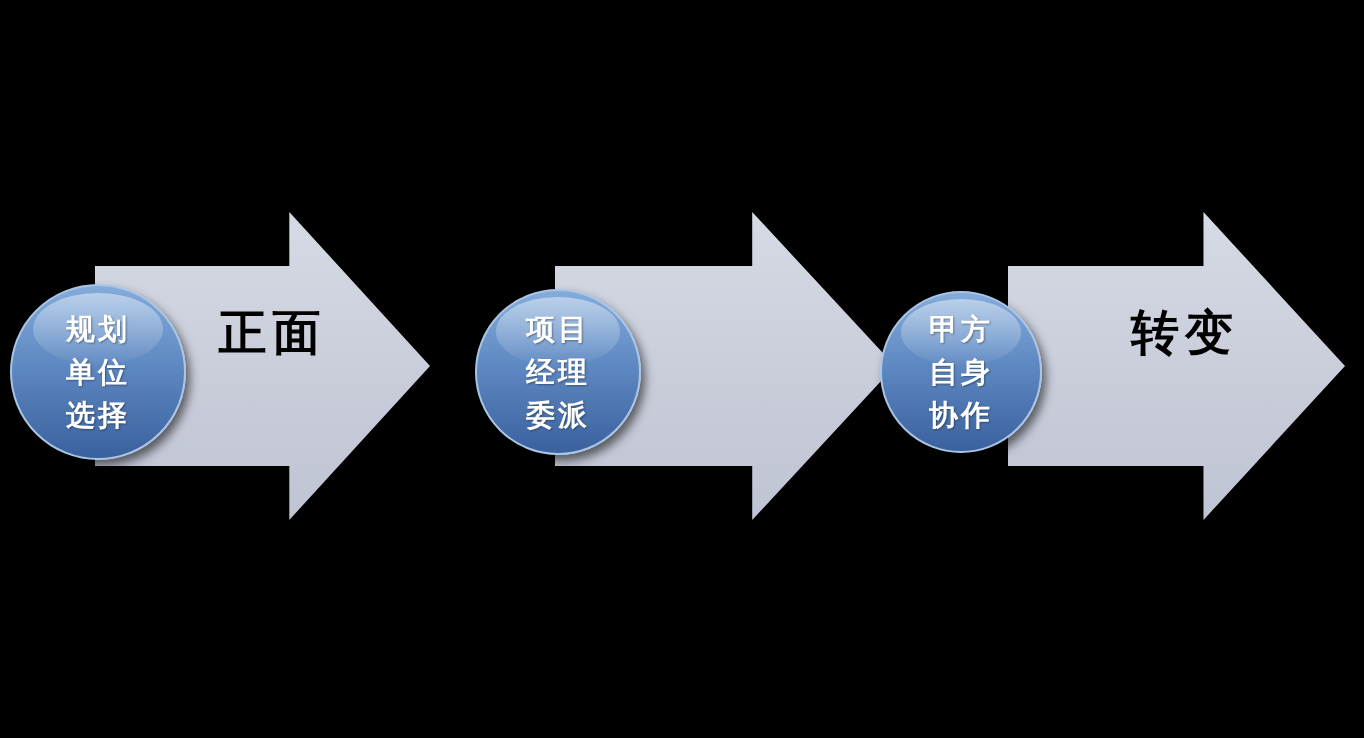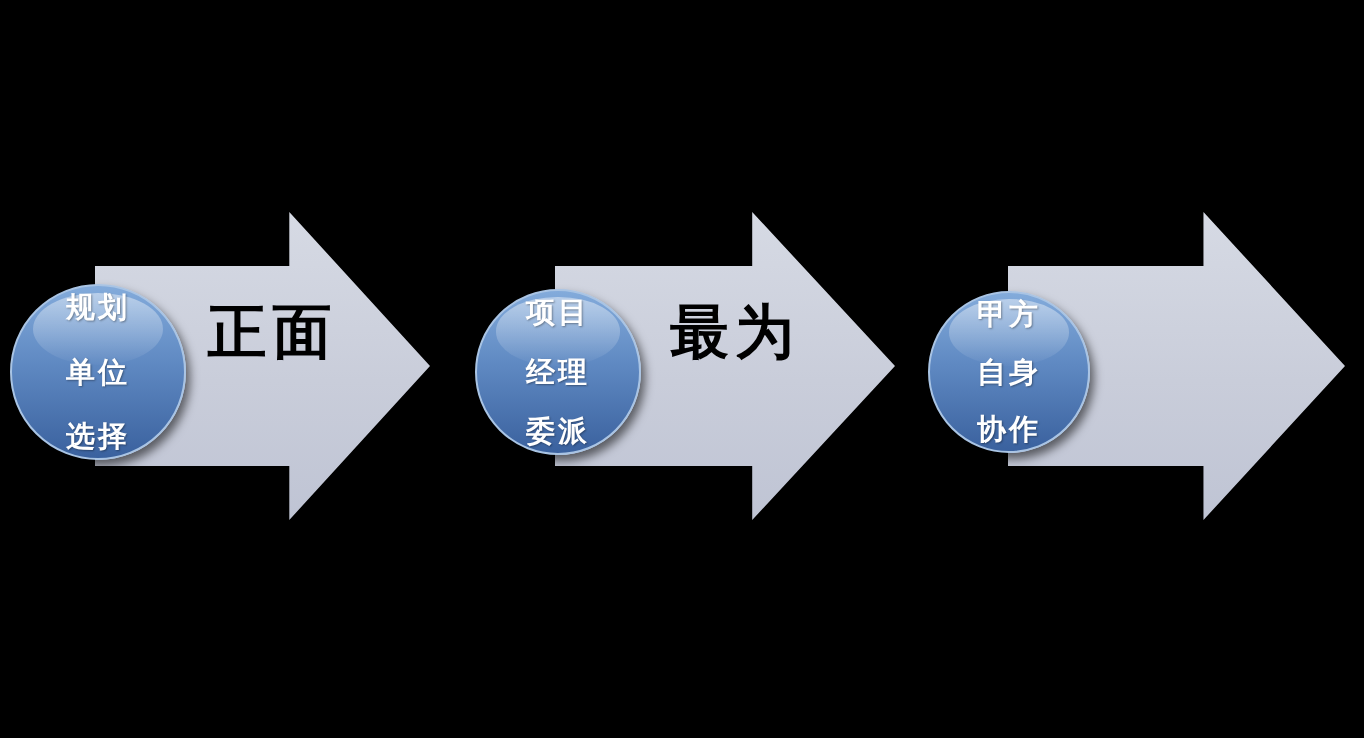--- a/index.html
+++ b/index.html
@@ -30,56 +30,56 @@
   
   .circle {
     position: absolute;
     border-radius: 50%;
     background: linear-gradient(to bottom, #83abdb 0%, #5f89c2 45%, #3a619e 100%);
     border: 2px solid #a9c4e4;
     box-shadow: 4px 6px 10px rgba(0,0,0,0.55);
     display: flex;
     flex-direction: column;
     align-items: center;
-    justify-content: space-between;
+    justify-content: center;
     box-sizing: border-box;
   }
   .circle::before {
     content: "";
     position: absolute;
     left: 12%; right: 12%; top: 4%;
     height: 42%;
     border-radius: 50%;
     background: linear-gradient(to bottom, rgba(255,255,255,0.45), rgba(255,255,255,0.02));
     pointer-events: none;
   }
   .circle.c1 { left: 10px;  top: 284px; width: 176px; height: 176px; }
   .circle.c2 { left: 475px; top: 289px; width: 166px; height: 166px; }
-  .circle.c3 { left: 928px; top: 291px; width: 162px; height: 162px; }
+  .circle.c3 { left: 880px; top: 291px; width: 162px; height: 162px; }
 
   .circle-line {
     color: #ffffff;
     font-size: 29px;
     line-height: 43px;
     font-weight: 600;
     letter-spacing: 3px;
     text-align: center;
     z-index: 1;
     text-shadow: 1px 1px 2px rgba(0,0,0,0.35);
   }
 
   
   .label {
     position: absolute;
     text-align: center;
     color: #000000;
     font-weight: 700;
   }
   .label .label-line {
-    font-size: 59px;
+    font-size: 48px;
     line-height: 70px;
     letter-spacing: 6px;
     white-space: nowrap;
   }
   .label.l1 { left: 190px;  top: 297px; width: 165px; }
   .label.l2 { left: 650px;  top: 297px; width: 170px; }
   .label.l3 { left: 1100px; top: 297px; width: 170px; }
 </style>
 </head>
 <body>
@@ -99,28 +99,28 @@
   </div>
 
   <div class="step">
     <div class="arrow a2"></div>
     <div class="circle c2">
       <div class="circle-line">项目</div>
       <div class="circle-line">经理</div>
       <div class="circle-line">委派</div>
     </div>
     <div class="label l2">
-      <div class="label-line">最为</div>
     </div>
   </div>
 
   <div class="step">
     <div class="arrow a3"></div>
     <div class="circle c3">
       <div class="circle-line">甲方</div>
       <div class="circle-line">自身</div>
       <div class="circle-line">协作</div>
     </div>
     <div class="label l3">
+      <div class="label-line">转变</div>
     </div>
   </div>
 
 </div>
 
 </body></html>

